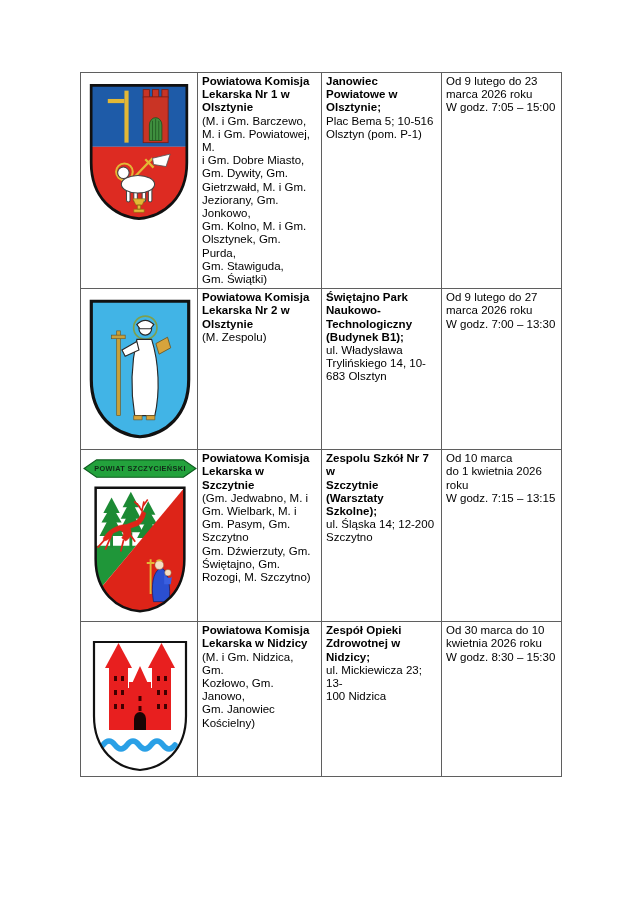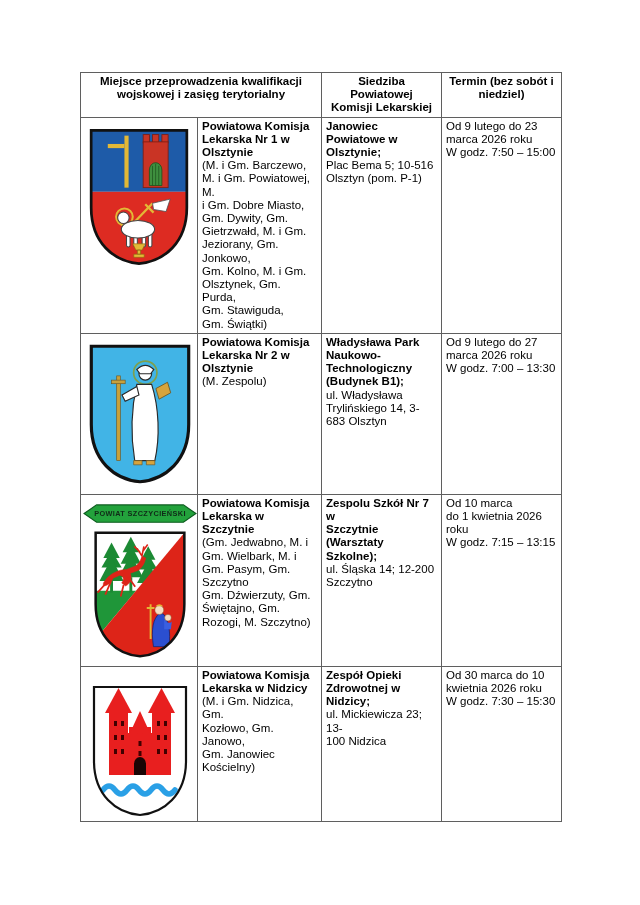--- a/index.html
+++ b/index.html
@@ -29,28 +29,20 @@
 
 <div class="page">
   <table class="doc">
     <colgroup>
       <col style="width:117px">
         <col style="width:124px">
         <col style="width:120px">
         <col style="width:120px">
     </colgroup>
     <tbody>
-        <tr style="height:28px">
-      <th colspan="2">Miejsce przeprowadzenia kwalifikacji
-wojskowej i zasięg terytorialny</th>
-      <th>Siedziba Powiatowej
-Komisji Lekarskiej</th>
-      <th>Termin (bez sobót i
-niedziel)</th>
-    </tr>
 
     <tr style="height:186px">
       <td class="armscell">
         <div class="arms-wrap">
           <svg width="104" height="142" viewBox="0 0 100 136">
             <defs>
                   <clipPath id="cs1">
                     <path d="M4 4 H96 V78 C96 112 74 130 50 132 C26 130 4 112 4 78 Z"></path>
                   </clipPath>
                 </defs>
@@ -109,21 +101,21 @@
       <td>
         <span class="pre b">Janowiec
 Powiatowe w
 Olsztynie;</span>
         <span class="pre">Plac Bema 5; 10-516
 Olsztyn (pom. P-1)</span>
       </td>
       <td>
         <span class="pre">Od 9 lutego do 23
 marca 2026 roku
-W godz. 7:50 – 15:00</span>
+W godz. 7:05 – 15:00</span>
       </td>
     </tr>
 
     <tr style="height:161px">
       <td class="armscell">
         <div class="arms-wrap">
           <svg width="106" height="144" viewBox="0 0 100 136">
             <defs>
                   <clipPath id="cs2">
                     <path d="M4 4 H96 V78 C96 112 74 130 50 132 C26 130 4 112 4 78 Z"></path>
@@ -150,26 +142,26 @@
           </svg>
         </div>
       </td>
       <td>
         <span class="pre b">Powiatowa Komisja
 Lekarska Nr 2 w
 Olsztynie</span>
         <span class="pre">(M. Zespolu)</span>
       </td>
       <td>
-        <span class="pre b">Władysława Park
+        <span class="pre b">Świętajno Park
 Naukowo-
 Technologiczny
 (Budynek B1);</span>
         <span class="pre">ul. Władysława
-Trylińskiego 14, 3-
+Trylińskiego 14, 10-
 683 Olsztyn</span>
       </td>
       <td>
         <span class="pre">Od 9 lutego do 27
 marca 2026 roku
 W godz. 7:00 – 13:30</span>
       </td>
     </tr>
 
     <tr style="height:172px">
@@ -311,18 +303,18 @@
       <td>
         <span class="pre b">Zespół Opieki
 Zdrowotnej w
 Nidzicy;</span>
         <span class="pre">ul. Mickiewicza 23; 13-
 100 Nidzica</span>
       </td>
       <td>
         <span class="pre">Od 30 marca do 10
 kwietnia 2026 roku
-W godz. 7:30 – 15:30</span>
+W godz. 8:30 – 15:30</span>
       </td>
     </tr>
   </tbody>
     </table>
 </div>
 
 </body></html>

